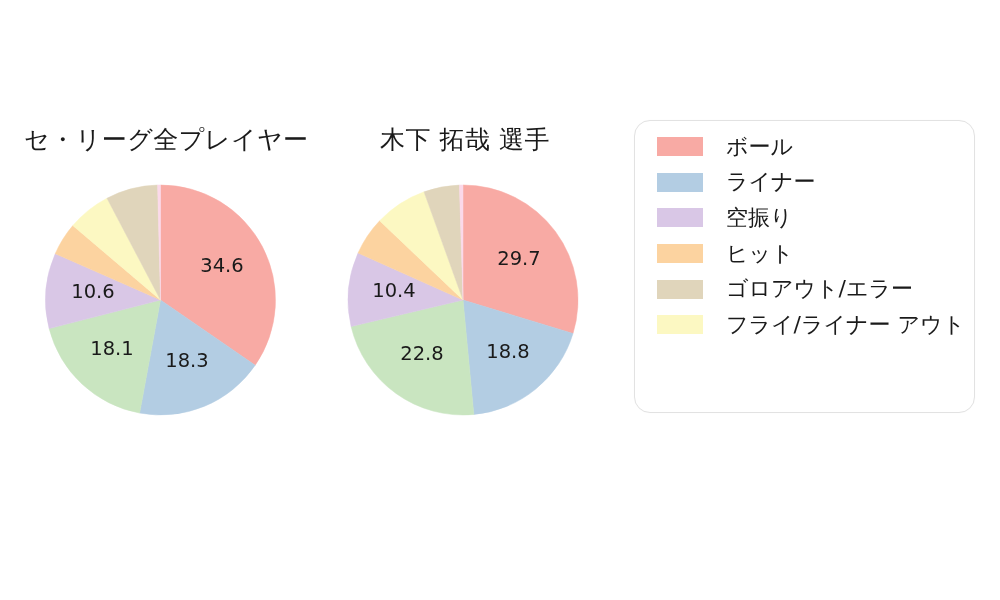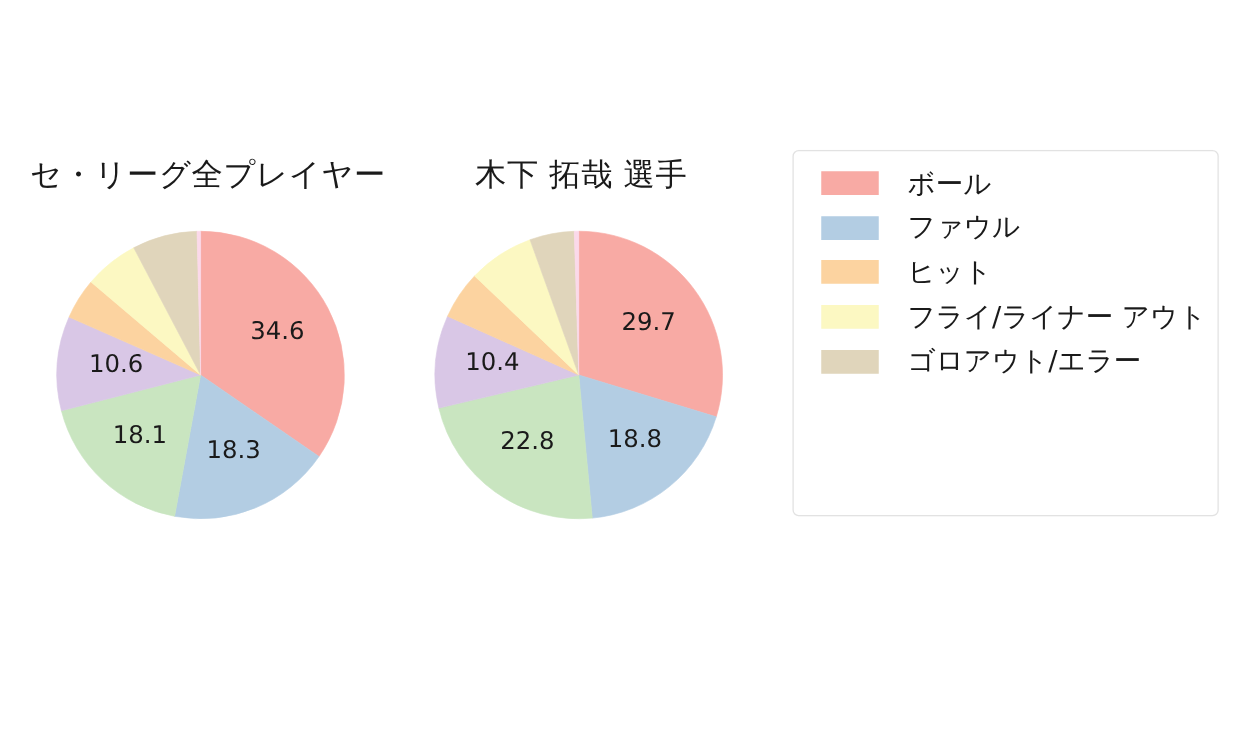--- a/index.html
+++ b/index.html
@@ -49,21 +49,21 @@
     text-anchor: middle;
     dominant-baseline: middle;
   }
   #legend-box {
     position: absolute;
     left: 634px;
     top: 120px;
     width: 341px;
     height: 293px;
     border: 1px solid #e2e2e2;
-    border-radius: 5px;
+    border-radius: 16px;
     background: #ffffff;
     box-sizing: border-box;
     box-shadow: 0 0 0 0.5px rgba(0,0,0,0.01);
   }
   #legend-list {
     position: absolute;
     left: 0;
     top: 8px;
     width: 100%;
   }
@@ -127,30 +127,34 @@
     </svg>
 
   <div id="legend-box">
     <div id="legend-list">
         <div class="legend-row">
           <span class="legend-swatch" style="background: rgb(248, 170, 164);"></span>
           <span class="legend-label">ボール</span>
         </div>
         <div class="legend-row">
           <span class="legend-swatch" style="background: rgb(179, 205, 227);"></span>
-          <span class="legend-label">ファウル</span>
+          <span class="legend-label">ライナー</span>
+        </div>
+        <div class="legend-row">
+          <span class="legend-swatch" style="background: rgb(217, 199, 230);"></span>
+          <span class="legend-label">空振り</span>
         </div>
         <div class="legend-row">
           <span class="legend-swatch" style="background: rgb(252, 211, 160);"></span>
           <span class="legend-label">ヒット</span>
         </div>
         <div class="legend-row">
+          <span class="legend-swatch" style="background: rgb(224, 213, 187);"></span>
+          <span class="legend-label">ゴロアウト/エラー</span>
+        </div>
+        <div class="legend-row">
           <span class="legend-swatch" style="background: rgb(252, 248, 194);"></span>
           <span class="legend-label">フライ/ライナー アウト</span>
-        </div>
-        <div class="legend-row">
-          <span class="legend-swatch" style="background: rgb(224, 213, 187);"></span>
-          <span class="legend-label">ゴロアウト/エラー</span>
         </div>
       </div>
   </div>
 
 </div>
 
 </body></html>

